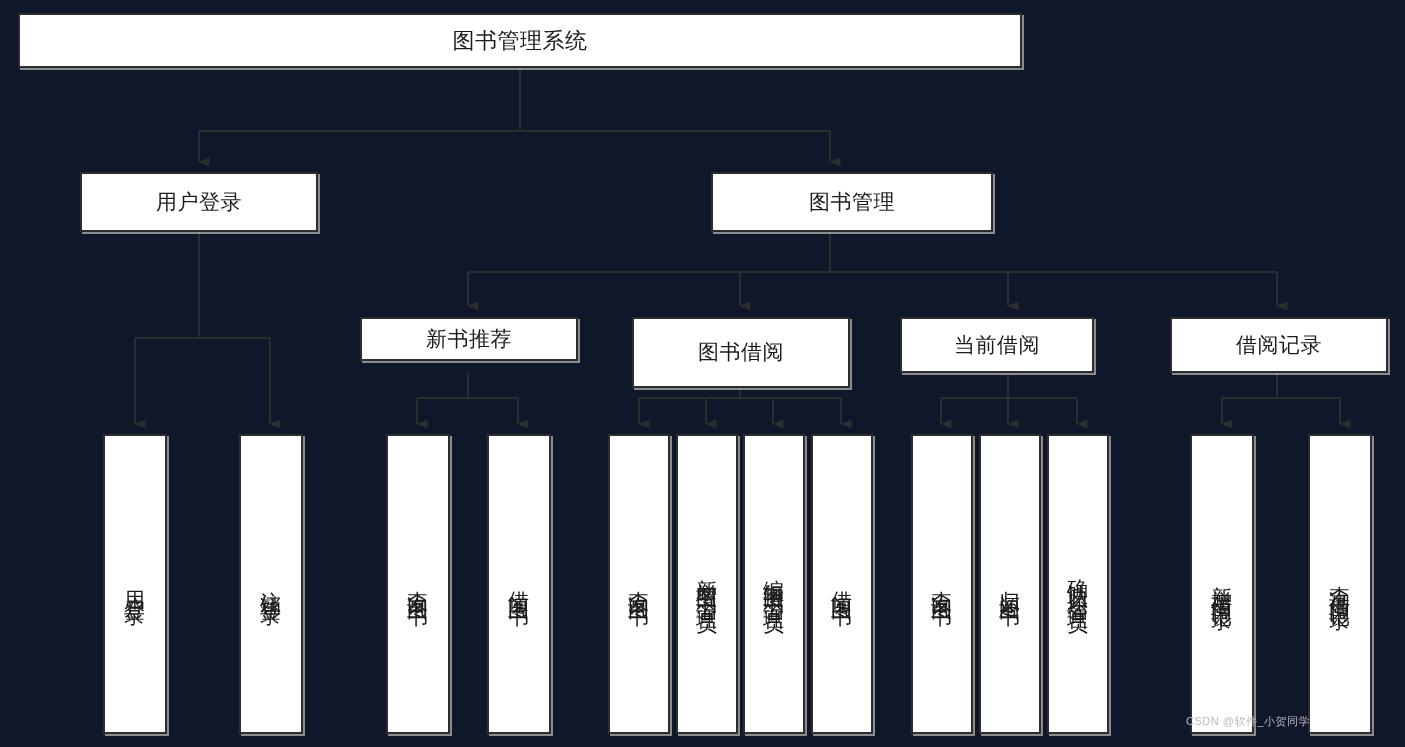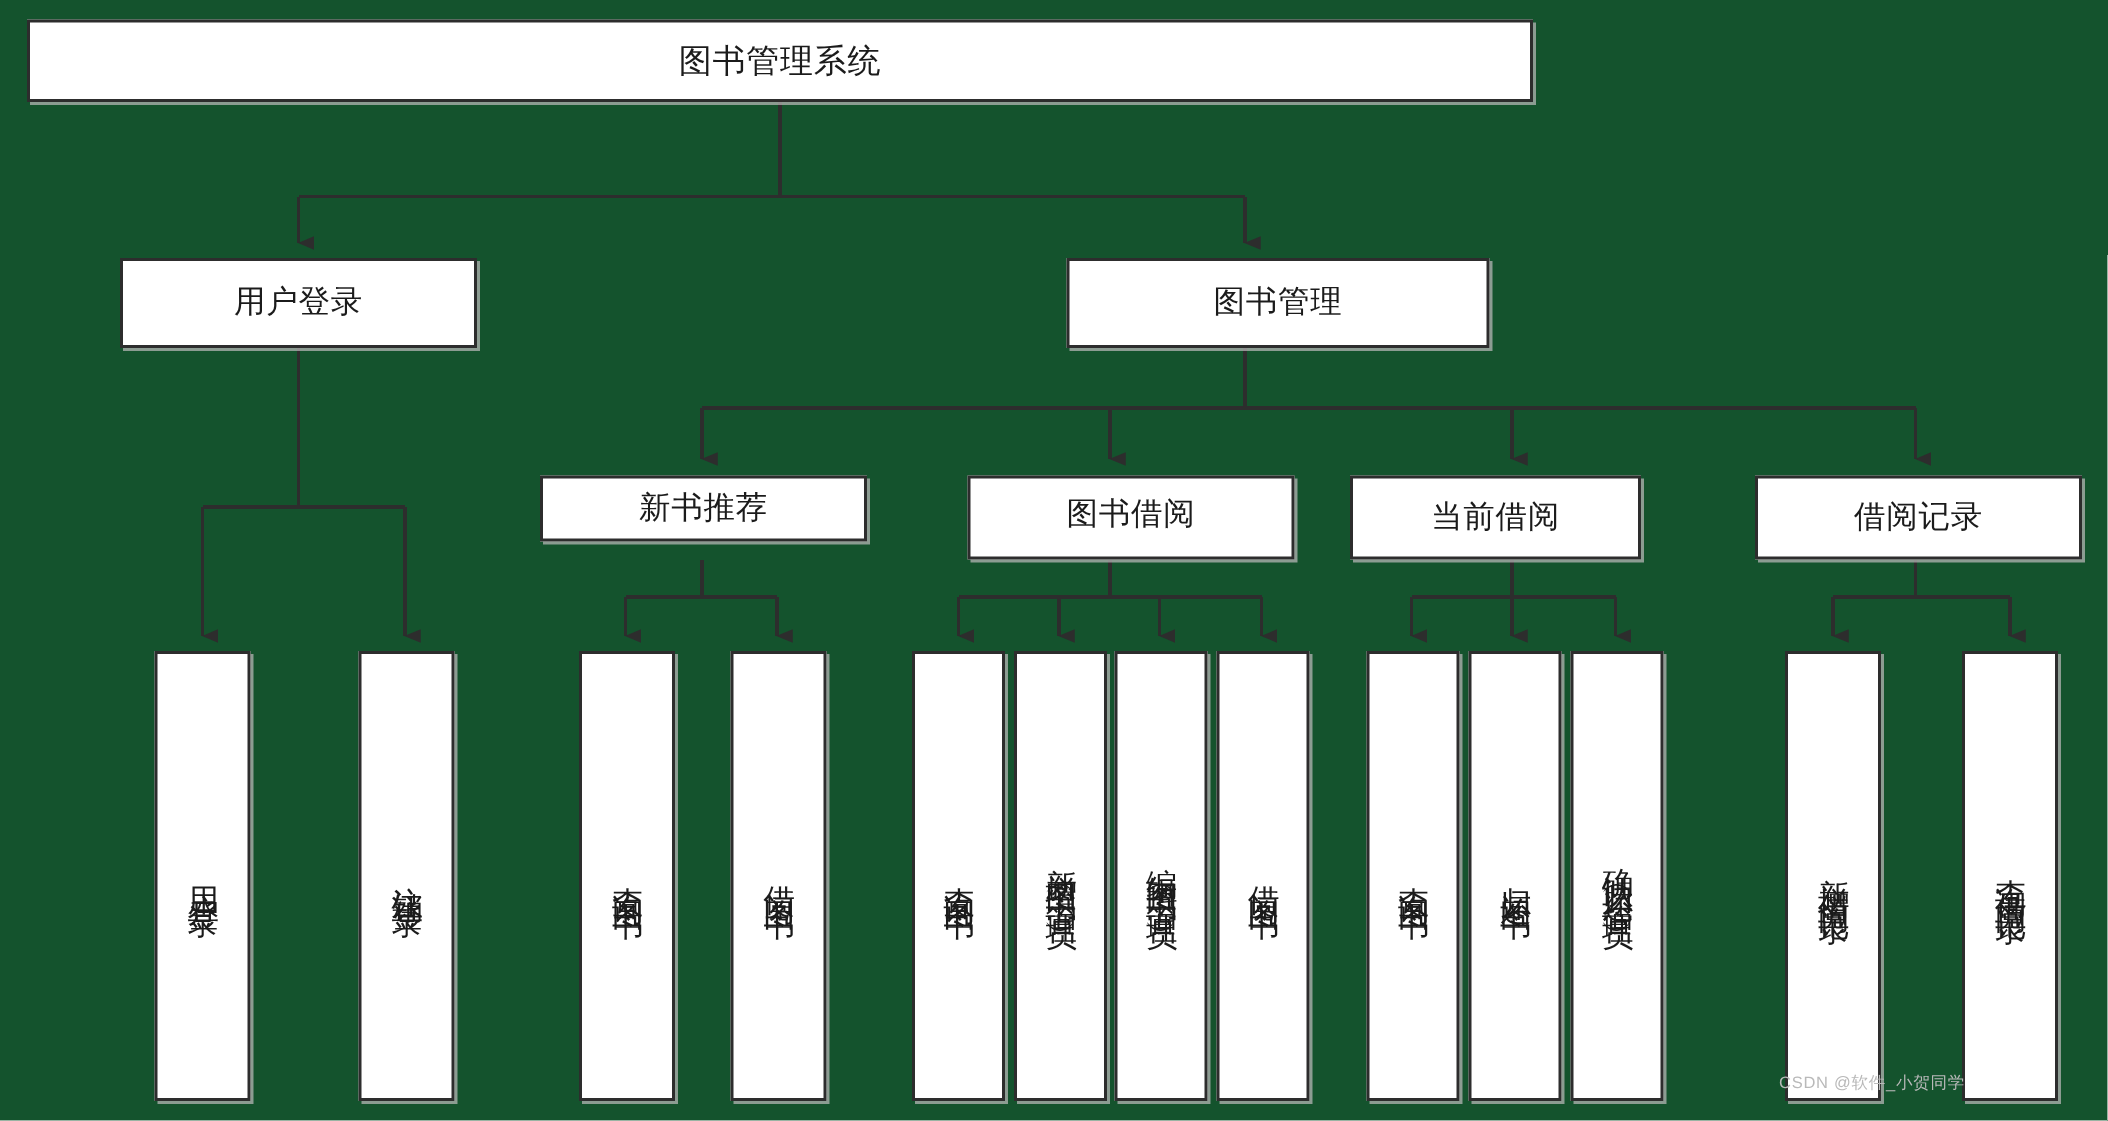--- a/index.html
+++ b/index.html
@@ -8,21 +8,21 @@
     padding: 0;
     background: #ffffff;
   }
   body {
     font-family: "Liberation Sans", "DejaVu Sans", sans-serif;
   }
   #diagram-root {
     position: relative;
     width: 1405px;
     height: 747px;
-    background: #14532d;
+    background: #0f172a;
     overflow: hidden;
   }
   #edge-layer {
     position: absolute;
     left: 0;
     top: 0;
     width: 1405px;
     height: 747px;
     pointer-events: none;
   }
@@ -143,21 +143,21 @@
   </div>
 
   <div class="node horiz" style="left:711px; top:172px; width:282px; height:60px;">
     <span class="node-label">图书管理</span>
   </div>
 
   <div class="node horiz" style="left:360px; top:317px; width:218px; height:44px;">
     <span class="node-label">新书推荐</span>
   </div>
 
-  <div class="node horiz" style="left:645px; top:317px; width:218px; height:56px;font-family:Liberation Mono, monospace;">
+  <div class="node horiz" style="left:632px; top:317px; width:218px; height:71px;">
     <span class="node-label">图书借阅</span>
   </div>
 
   <div class="node horiz" style="left:900px; top:317px; width:194px; height:56px;">
     <span class="node-label">当前借阅</span>
   </div>
 
   <div class="node horiz" style="left:1170px; top:317px; width:218px; height:56px;">
     <span class="node-label">借阅记录</span>
   </div>

